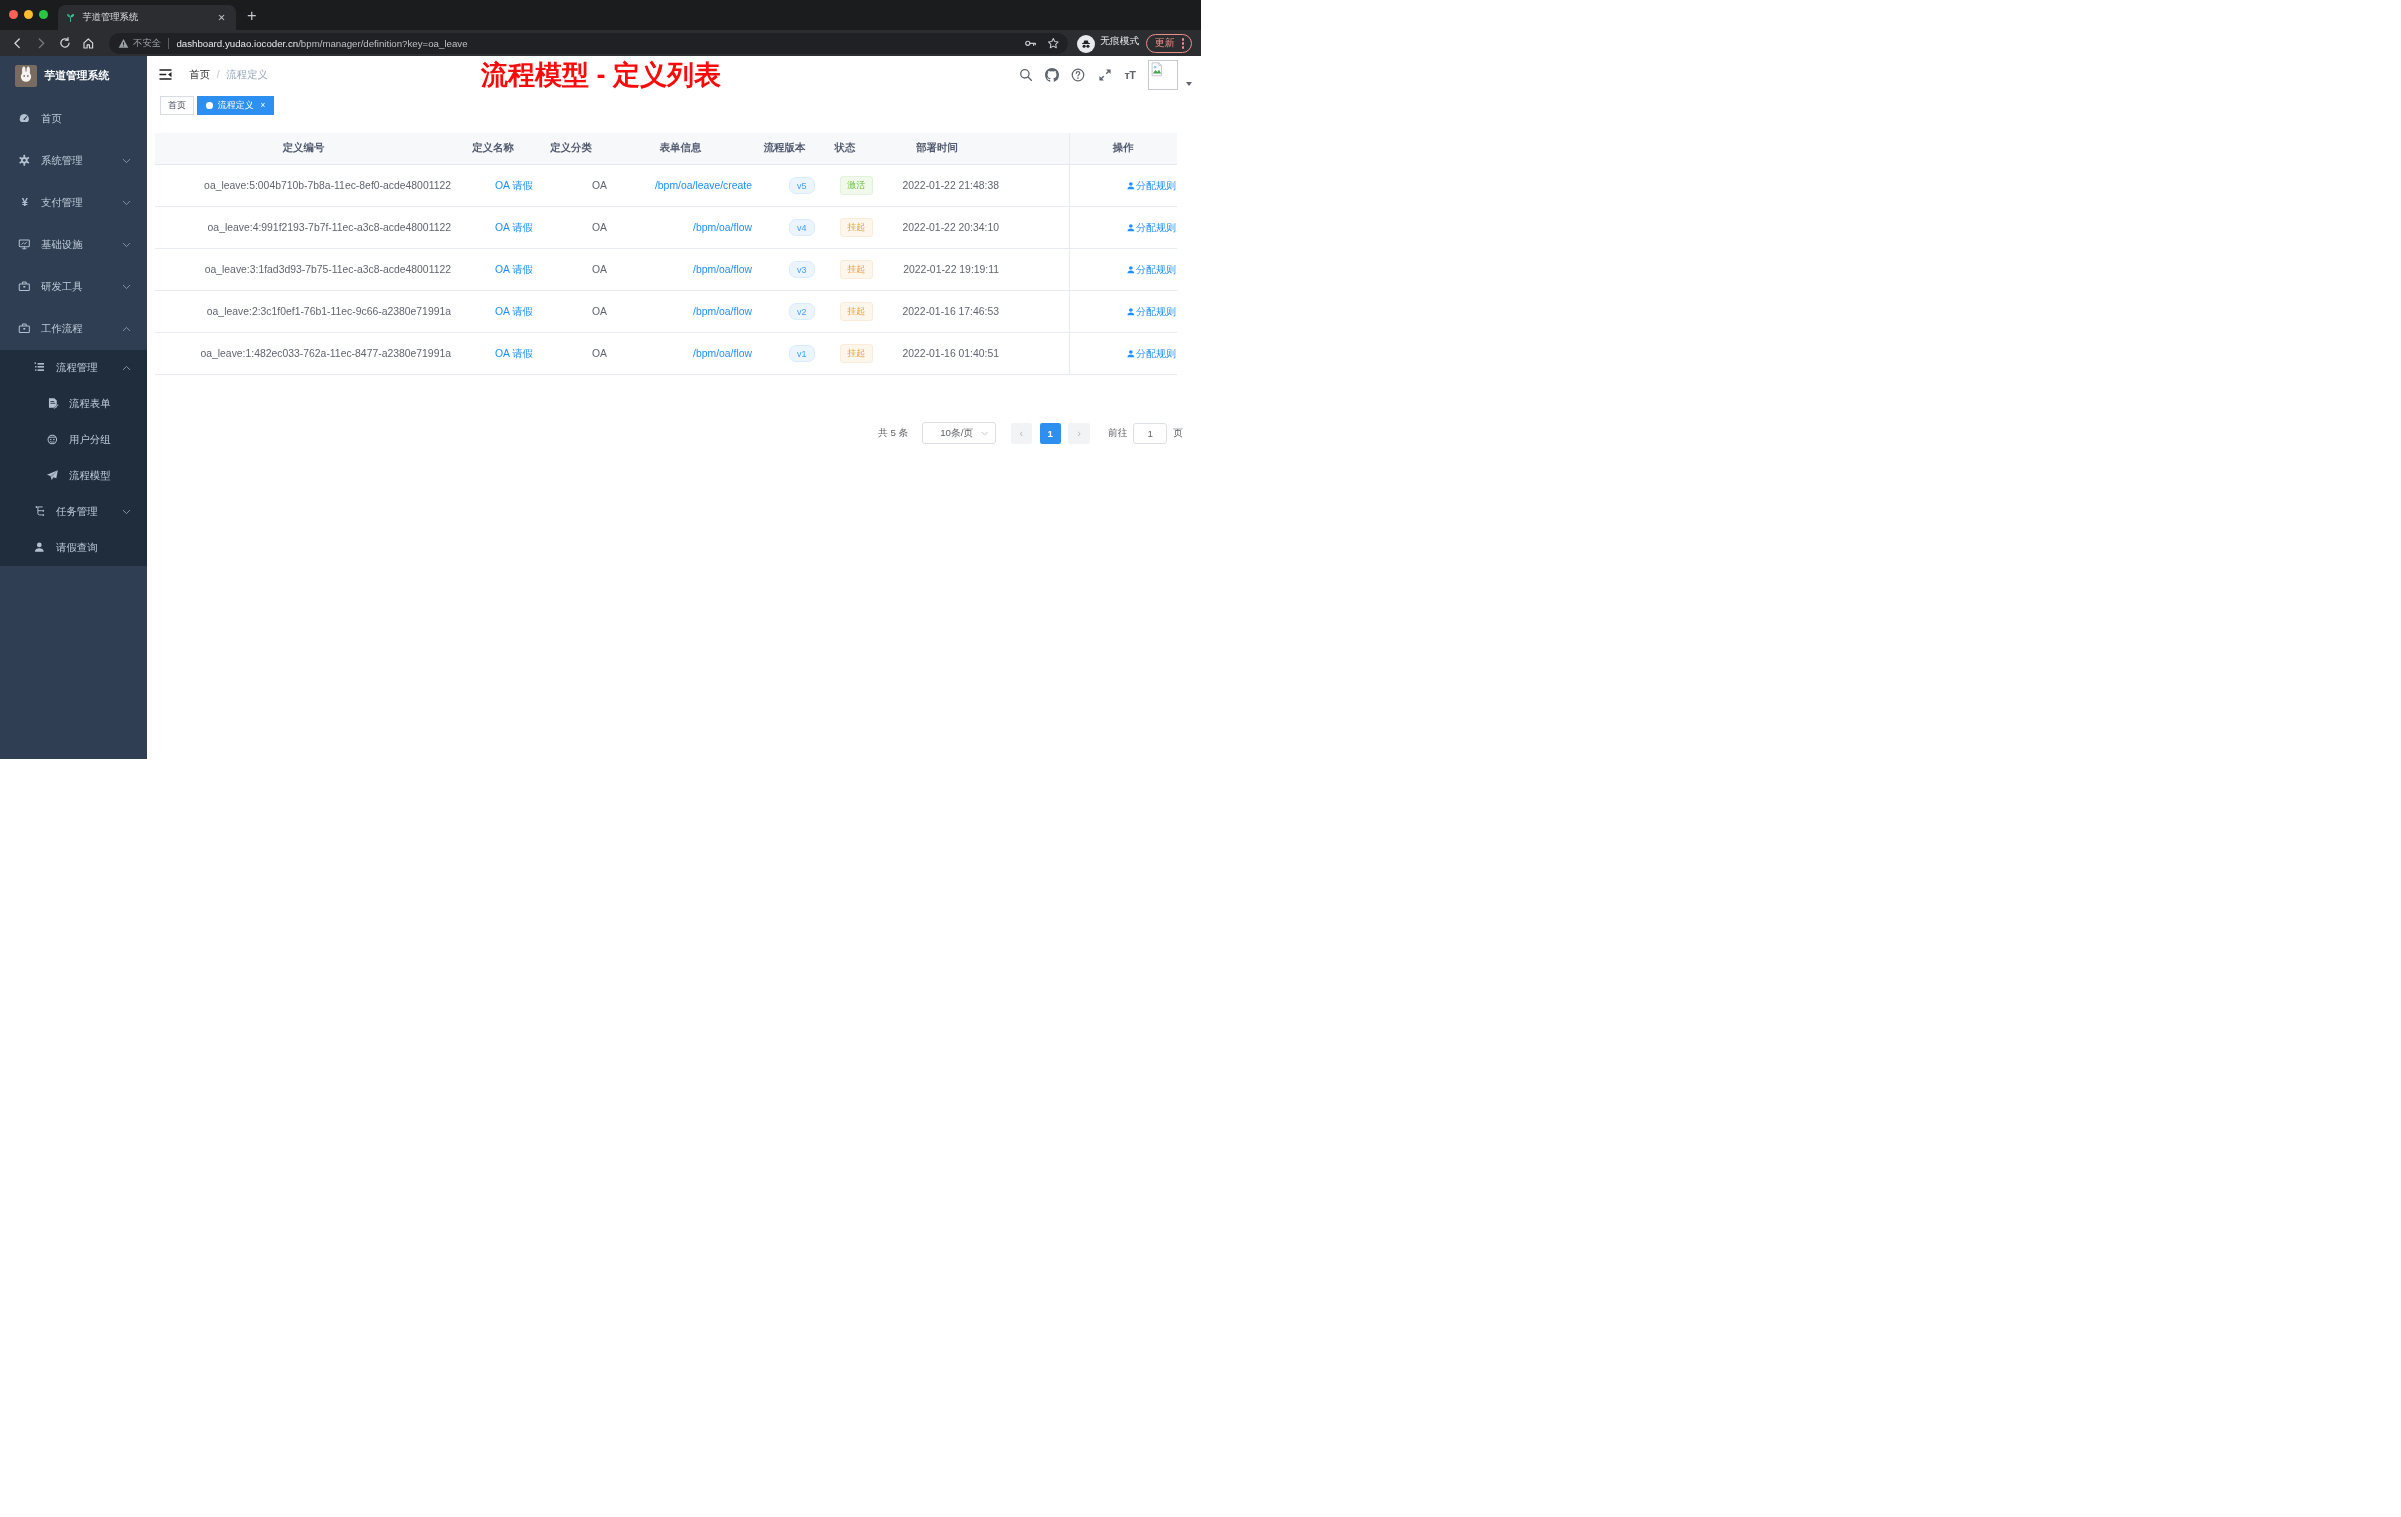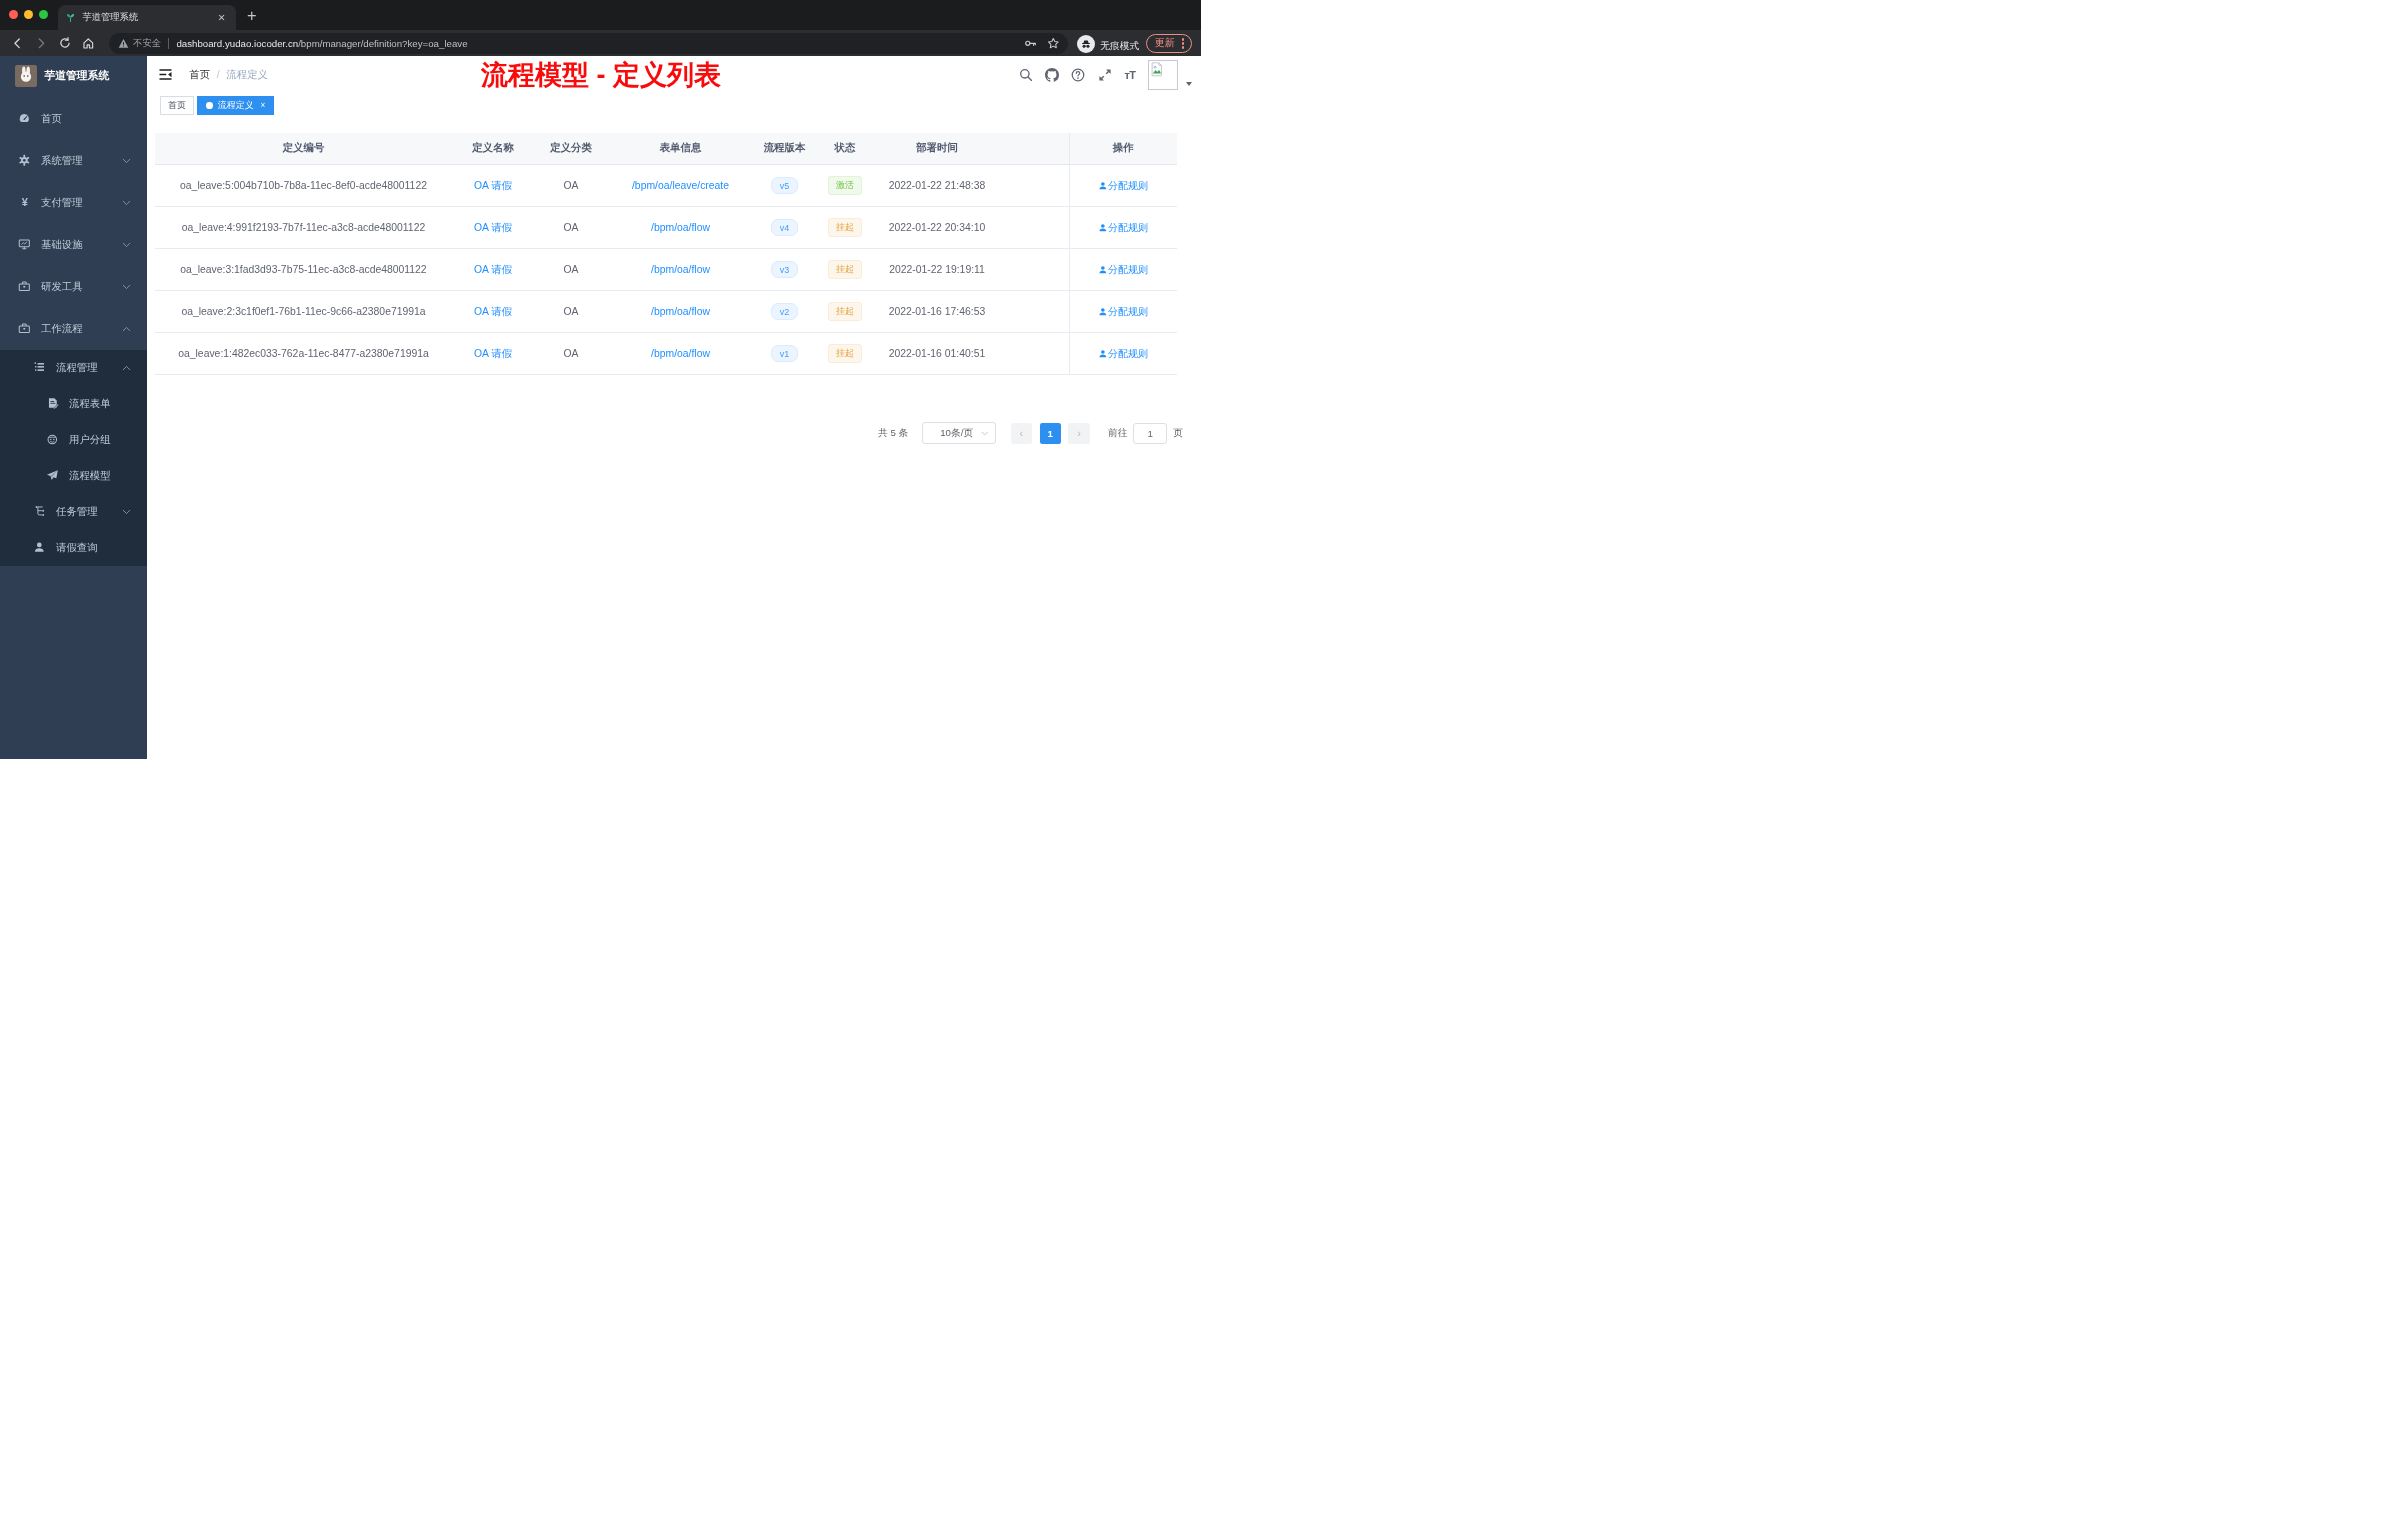--- a/index.html
+++ b/index.html
@@ -24,21 +24,21 @@
            color:#d3d6da;font-size:12px;margin-right:4.5px;flex:none;}
   .nav-btn.dim{opacity:.45;}
   .urlbar{flex:1;height:21px;border-radius:10.4px;background:#202124;display:flex;
           align-items:center;padding:0 9px;margin:0 6px;min-width:0;}
   .sec-label{color:#9aa0a6;font-size:9.3px;margin-left:4.5px;white-space:nowrap;}
   .url-sep{width:0.7px;height:10.4px;background:#5a5e63;margin:0 7.4px;flex:none;}
   .url-text{font-size:9.7px;white-space:nowrap;overflow:hidden;min-width:0;}
   .url-host{color:#e8eaed;} .url-path{color:#bdc1c6;}
   .url-spacer{flex:1;}
   .url-right{display:flex;align-items:center;gap:10.4px;color:#c7cacf;flex:none;}
-  .incog{display:flex;align-items:flex-end;margin:0 7.4px 0 3px;flex:none;}
+  .incog{display:flex;align-items:flex-start;margin:0 7.4px 0 3px;flex:none;}
   .incog-circle{width:18px;height:18px;border-radius:50%;background:#e8eaed;
                 display:flex;align-items:center;justify-content:center;}
   .incog-label{color:#e8eaed;font-size:9.7px;margin-left:5.2px;white-space:nowrap;}
   .update-pill{display:flex;align-items:center;border:0.7px solid #ec8e85;border-radius:10.4px;
                height:19.3px;padding:0 7.4px;color:#f28b82;flex:none;margin-right:1.5px;}
   .update-label{font-size:10px;}
   .kebab{display:flex;flex-direction:column;gap:1.9px;margin-left:6.7px;}
   .kebab i{width:2.2px;height:2.2px;border-radius:50%;background:#f28b82;}
 
   
@@ -85,21 +85,21 @@
   
   .annotation{position:absolute;top:56px;left:481px;height:39px;line-height:39px;
               font-size:27px;font-weight:700;color:#f90b0b;white-space:nowrap;z-index:40;}
 
   
   .content{position:absolute;top:117px;left:147px;right:0;bottom:0;background:#fff;}
   .table-wrap{position:absolute;top:15.6px;left:8px;width:1022px;}
   table{width:100%;border-collapse:collapse;table-layout:fixed;}
   th{height:32px;background:#f7f8fa;color:#515a6e;font-size:10.4px;font-weight:700;
      border-bottom:0.7px solid #e4e8ee;text-align:center;}
-  td{height:42px;border-bottom:0.7px solid #e8ecf2;text-align:center;font-size:10.4px;color:#5f6470;
+  td{height:42px;border-bottom:0.7px solid #e8ecf2;text-align:right;font-size:10.4px;color:#5f6470;
      overflow:hidden;white-space:nowrap;}
   .col-action{border-left:0.7px solid #e8ecf2;}
   a.link{color:#1f8fff;text-decoration:none;}
   .tag-ver{display:inline-block;padding:2.2px 7.4px;font-size:9px;color:#409eff;background:#ecf5ff;
            border:0.7px solid #d9ecff;border-radius:7px;}
   .tag-status{display:inline-block;padding:2.2px 6.7px;font-size:9px;border-radius:3px;border:0.7px solid;}
   .tag-status.success{color:#67c23a;background:#f0f9eb;border-color:#e1f3d8;}
   .tag-status.warning{color:#e6a23c;background:#fdf6ec;border-color:#faecd8;}
   .action-link{display:inline-flex;align-items:center;gap:0;color:#1f8fff;font-size:10px;text-decoration:none;}
 

